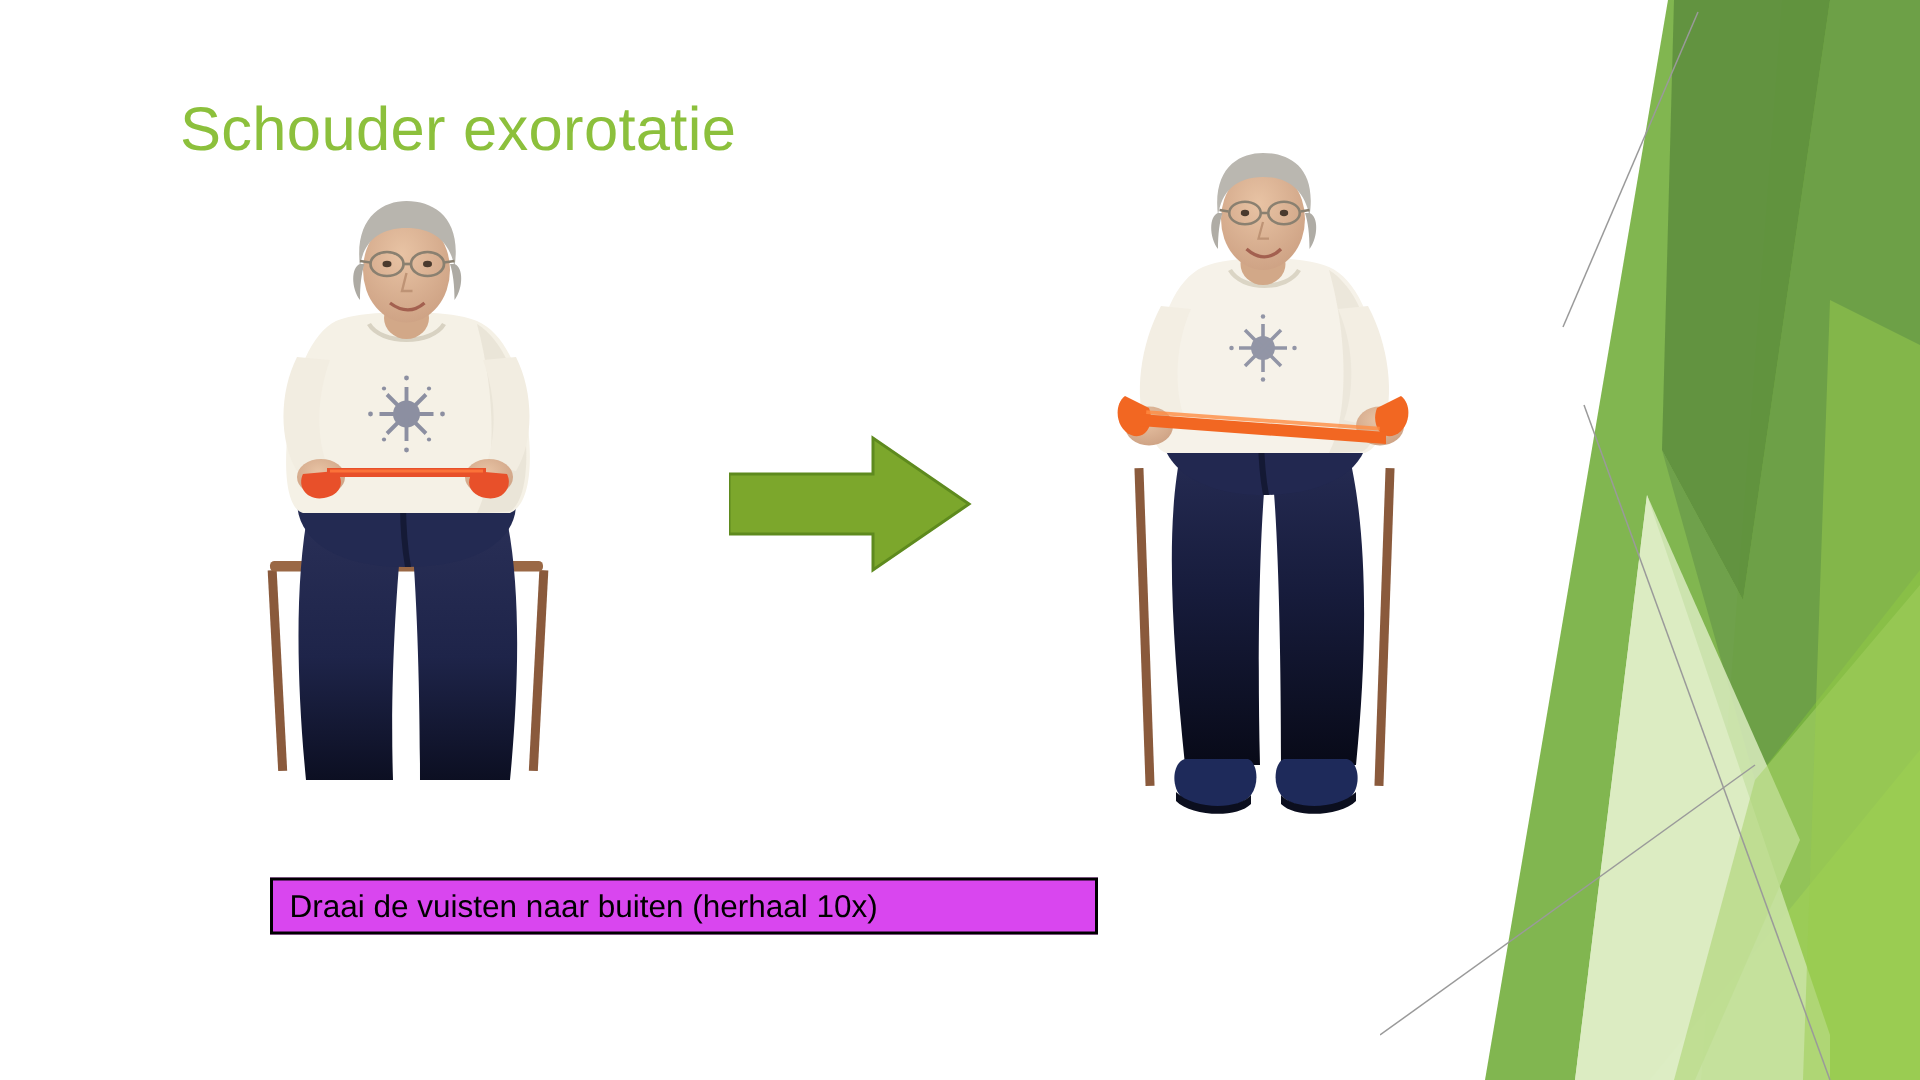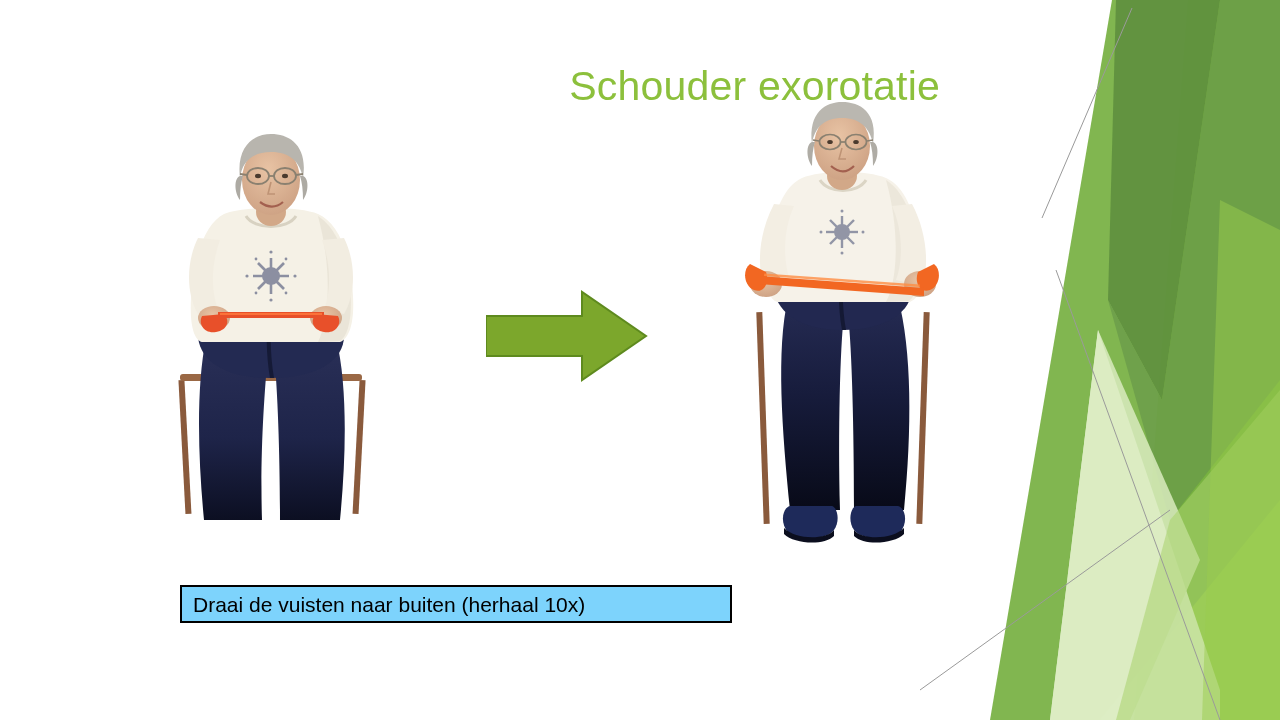--- a/index.html
+++ b/index.html
@@ -27,21 +27,21 @@
     height: 720px;
     pointer-events: none;
   }
 
   
   #title {
     position: absolute;
     left: 120px;
     top: 63px;
     width: 820px;
-    text-align: right;
+    text-align: left;
     font-size: 41px;
     line-height: 1.15;
     font-weight: 400;
     letter-spacing: 0.2px;
     color: #8CC03C;
     white-space: nowrap;
   }
 
   
   .photo {
@@ -60,21 +60,21 @@
   }
 
   
   #caption-box {
     position: absolute;
     left: 180px;
     top: 585px;
     width: 552px;
     height: 38px;
     border: 2px solid #000000;
-    background: #7dd3fc;
+    background: #d946ef;
     box-sizing: border-box;
     display: flex;
     align-items: center;
   }
   #caption-text {
     padding-left: 11px;
     font-size: 21px;
     line-height: 1;
     color: #000000;
     white-space: nowrap;

